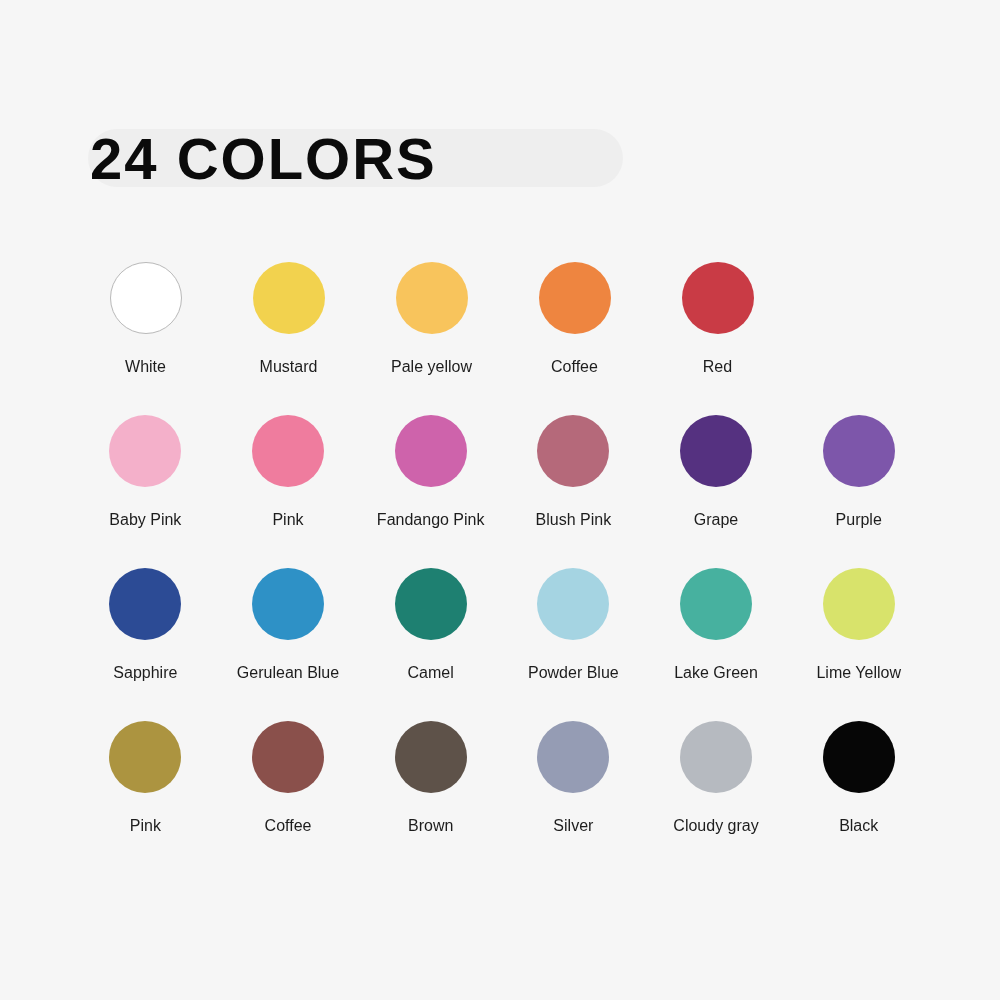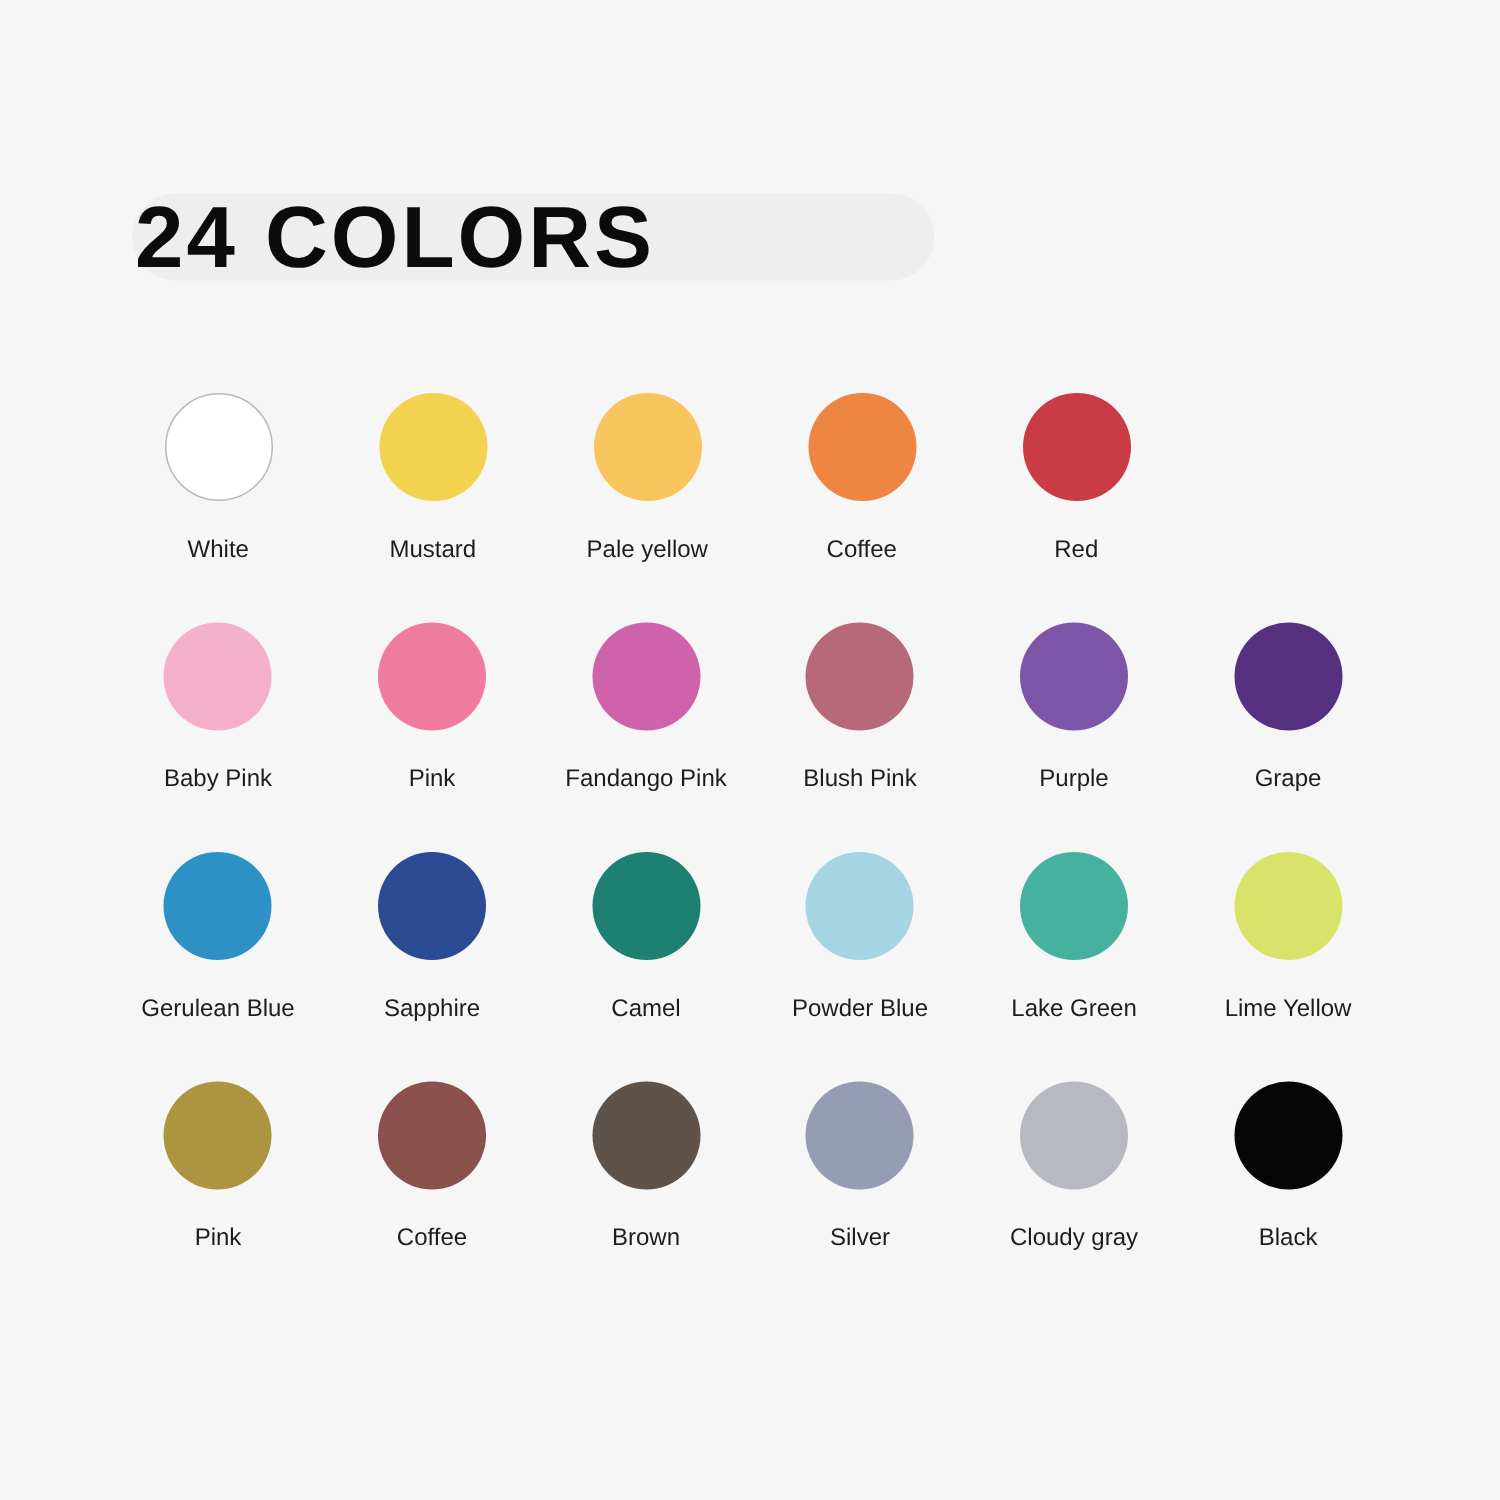--- a/index.html
+++ b/index.html
@@ -139,38 +139,38 @@
         </div>
         <div class="cell">
           <div class="dot" style="background: rgb(206, 99, 171);"></div>
           <div class="cell-label">Fandango Pink</div>
         </div>
         <div class="cell">
           <div class="dot" style="background: rgb(181, 105, 122);"></div>
           <div class="cell-label">Blush Pink</div>
         </div>
         <div class="cell">
+          <div class="dot" style="background: rgb(85, 49, 128);"></div>
+          <div class="cell-label">Grape</div>
+        </div>
+        <div class="cell">
           <div class="dot" style="background: rgb(125, 86, 170);"></div>
           <div class="cell-label">Purple</div>
         </div>
-        <div class="cell">
-          <div class="dot" style="background: rgb(85, 49, 128);"></div>
-          <div class="cell-label">Grape</div>
-        </div>
-      </div>
-      <div class="row">
+      </div>
+      <div class="row">
+        <div class="cell">
+          <div class="dot" style="background: rgb(44, 75, 149);"></div>
+          <div class="cell-label">Sapphire</div>
+        </div>
         <div class="cell">
           <div class="dot" style="background: rgb(46, 145, 198);"></div>
           <div class="cell-label">Gerulean Blue</div>
         </div>
         <div class="cell">
-          <div class="dot" style="background: rgb(44, 75, 149);"></div>
-          <div class="cell-label">Sapphire</div>
-        </div>
-        <div class="cell">
           <div class="dot" style="background: rgb(30, 128, 113);"></div>
           <div class="cell-label">Camel</div>
         </div>
         <div class="cell">
           <div class="dot" style="background: rgb(165, 212, 226);"></div>
           <div class="cell-label">Powder Blue</div>
         </div>
         <div class="cell">
           <div class="dot" style="background: rgb(71, 177, 159);"></div>
           <div class="cell-label">Lake Green</div>

